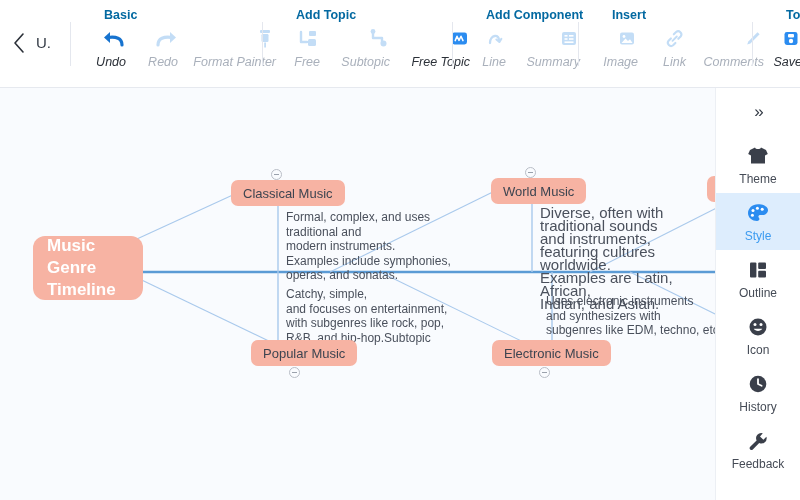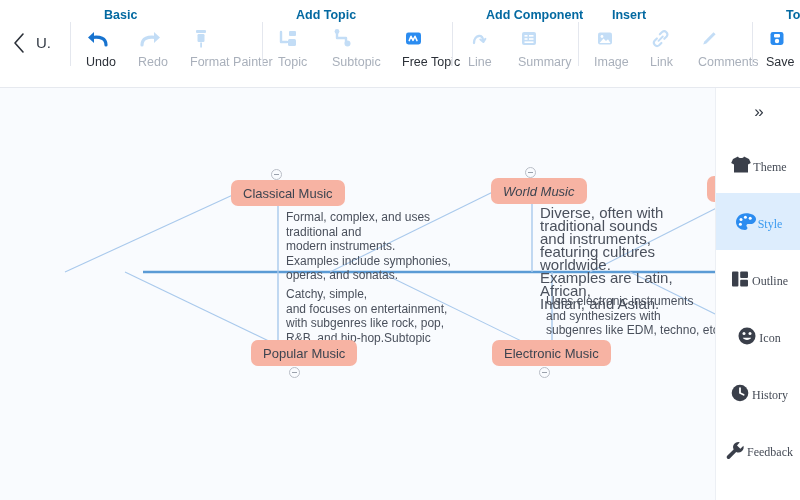--- a/index.html
+++ b/index.html
@@ -63,25 +63,26 @@
   }
   .tb-items {
     position: absolute;
     top: 26px; left: 0;
     display: flex;
     align-items: flex-start;
   }
   .tb-item {
     display: flex;
     flex-direction: column;
-    align-items: flex-start;
+    align-items: flex-end;
     justify-content: flex-start;
     cursor: pointer;
     padding: 0 6px;
     min-width: 36px;
+    font-style: italic;
   }
   .tb-ico {
     height: 26px;
     display: flex; align-items: center; justify-content: center;
   }
   .tb-lab {
     margin-top: 3px;
     font-size: 12.5px;
     color: #2b3038;
     white-space: nowrap;
@@ -177,25 +178,24 @@
     height: 48px;
     display: flex; align-items: center; justify-content: center;
     color: #333a45;
     font-size: 17px;
     cursor: pointer;
     letter-spacing: -2px;
   }
   .sb-item {
     height: 57px;
     display: flex;
-    flex-direction: row;
+    flex-direction: column;
     align-items: center;
     justify-content: center;
     cursor: pointer;
-    font-family: Liberation Serif, serif;
   }
   .sb-item.active { background: #ddedfd; }
   .sb-ico {
     height: 24px;
     display: flex; align-items: center; justify-content: center;
   }
   .sb-lab {
     margin-top: 4px;
     font-size: 12px;
     color: #454b56;
@@ -263,21 +263,21 @@
     <div class="tb-items">
 
       <div class="tb-item disabled" style="min-width:42px;">
         <span class="tb-ico">
           <svg width="22" height="22" viewBox="0 0 22 22">
             <path d="M3 4 L3 14 L9 14" fill="none" stroke="#c3ddf6" stroke-width="2.4" stroke-linecap="round" stroke-linejoin="round"></path>
             <rect x="11" y="3" width="7" height="5" rx="1" fill="#c3ddf6"></rect>
             <rect x="10" y="11" width="8" height="7" rx="1.5" fill="#c3ddf6"></rect>
           </svg>
         </span>
-        <span class="tb-lab">Topic</span>
+        <span class="tb-lab">Free</span>
       </div>
 
       <div class="tb-item disabled" style="min-width:58px;">
         <span class="tb-ico">
           <svg width="22" height="22" viewBox="0 0 22 22">
             <path d="M5 3 L5 10 L14 10 L14 15" fill="none" stroke="#c3ddf6" stroke-width="2.4" stroke-linecap="round" stroke-linejoin="round"></path>
             <circle cx="5" cy="3.5" r="2.4" fill="#c3ddf6"></circle>
             <circle cx="15.5" cy="15.5" r="3" fill="#c3ddf6"></circle>
           </svg>
         </span>
@@ -409,33 +409,38 @@
     <line x1="380" y1="184" x2="552" y2="268" stroke="#a9c9ec" stroke-width="1.1"></line>
 
     <line x1="630" y1="184" x2="800" y2="268" stroke="#a9c9ec" stroke-width="1.1"></line>
 
     <line x1="278" y1="118" x2="278" y2="184" stroke="#a9c9ec" stroke-width="1.4"></line>
     <line x1="532" y1="116" x2="532" y2="184" stroke="#a9c9ec" stroke-width="1.4"></line>
     <line x1="278" y1="184" x2="278" y2="254" stroke="#a9c9ec" stroke-width="1.4"></line>
     <line x1="552" y1="184" x2="552" y2="254" stroke="#a9c9ec" stroke-width="1.4"></line>
   </svg>
 
+  <div class="node root" style="left:33px; top:148px; width:110px; height:64px;">
+    <span style="white-space:pre-line;">Music
+Genre
+Timeline</span>
+  </div>
 
   <div class="toggle" style="left:271px; top:81px;"></div>
   <div class="node" style="left:231px; top:92px; height:26px;">
     <span>Classical Music</span>
   </div>
   <div class="desc" style="left:286px; top:122px; width:220px;">Formal, complex, and uses
 traditional and
 modern instruments.
 Examples include symphonies,
 operas, and sonatas.</div>
 
   <div class="toggle" style="left:525px; top:79px;"></div>
-  <div class="node" style="left:491px; top:90px; height:26px;font-style:italic;">
+  <div class="node" style="left:491px; top:90px; height:26px;">
     <span>World Music</span>
   </div>
   <div class="desc small" style="left:540px; top:118px; width:180px;">Diverse, often with
 traditional sounds
 and instruments,
 featuring cultures worldwide.
 Examples are Latin, African,
 Indian, and Asian.</div>
 
   <div class="node" style="left:707px; top:88px; height:26px; width:70px;"></div>

